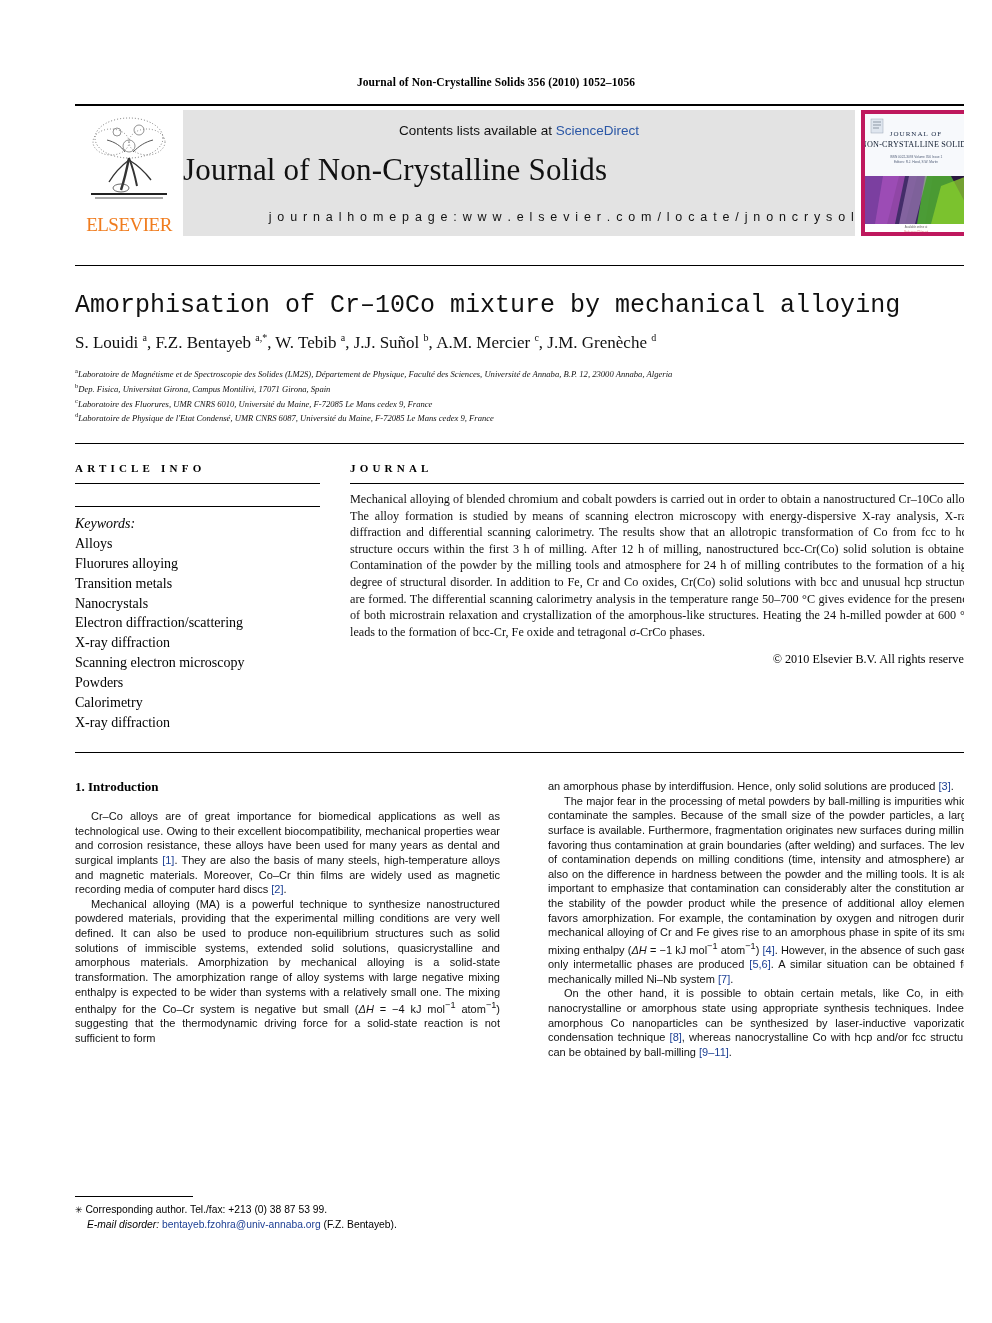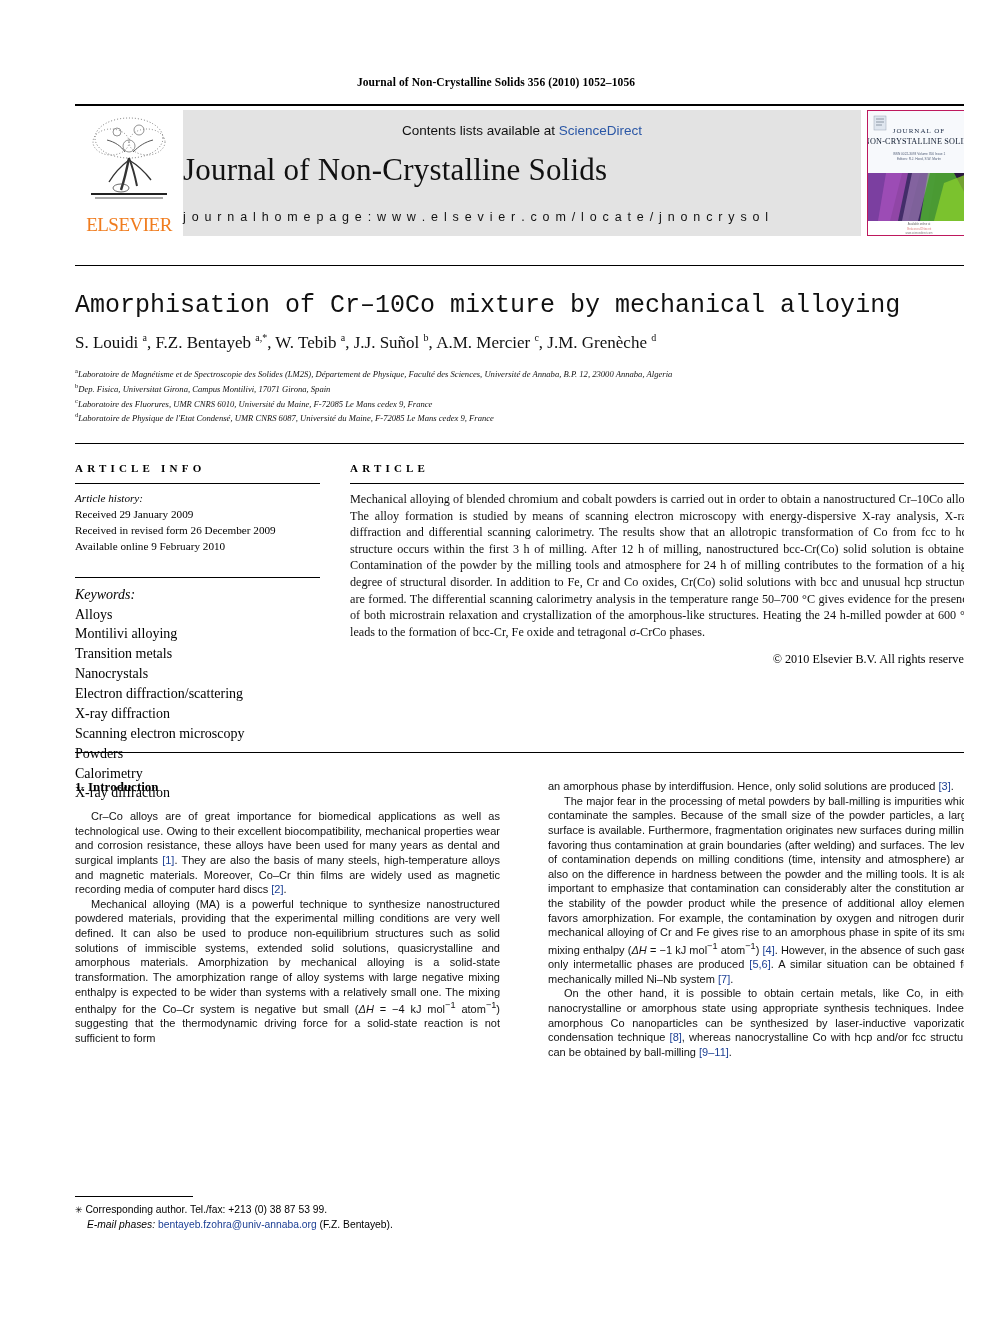--- a/index.html
+++ b/index.html
@@ -102,31 +102,31 @@
     font-family: "Liberation Serif", serif;
     font-size: 31px;
     letter-spacing: 0.2px;
     color: #111;
   }
   .homepage-line {
     position: absolute;
     bottom: 12px;
     left: 0;
     right: 0;
-    text-align: left;
+    text-align: right;
     font-family: "Liberation Sans", sans-serif;
     font-size: 12.5px;
     letter-spacing: 1.2px;
     color: #111;
   }
   .cover-thumb {
     width: 104px;
     flex: 0 0 104px;
     margin-left: 6px;
-    border: 1px solid #be185d;
+    border: 4px solid #be185d;
     position: relative;
     background: #fff;
     overflow: hidden;
   }
 
   
   .title-rule {
     position: absolute;
     top: 265px;
     left: 47px;
@@ -373,44 +373,38 @@
       <div><sup>b</sup>Dep. Fisica, Universitat Girona, Campus Montilivi, 17071 Girona, Spain</div>
       <div><sup>c</sup>Laboratoire des Fluorures, UMR CNRS 6010, Université du Maine, F-72085 Le Mans cedex 9, France</div>
       <div><sup>d</sup>Laboratoire de Physique de l'Etat Condensé, UMR CNRS 6087, Université du Maine, F-72085 Le Mans cedex 9, France</div>
     </div>
 
   <div class="info-rule-top"></div>
 
   <div class="info-col">
     <div class="sect-head">ARTICLE INFO</div>
     <div class="rule-thin"></div>
-    <div class="hist-block">
-      <div class="ital">Article history:</div>
-      <div>Received 29 January 2009</div>
-      <div>Received in revised form 26 December 2009</div>
-      <div>Available online 9 February 2010</div>
-    </div>
     <div class="rule-thin" style="margin-top:22px;margin-bottom:7px;"></div>
     <div class="kw-block">
       <div class="ital">Keywords:</div>
       <div>Alloys</div>
-      <div>Montilivi alloying</div>
+      <div>Fluorures alloying</div>
       <div>Transition metals</div>
       <div>Nanocrystals</div>
       <div>Electron diffraction/scattering</div>
       <div>X-ray diffraction</div>
       <div>Scanning electron microscopy</div>
       <div>Powders</div>
       <div>Calorimetry</div>
       <div>X-ray diffraction</div>
     </div>
   </div>
 
   <div class="abs-col">
-    <div class="sect-head">ARTICLE</div>
+    <div class="sect-head">JOURNAL</div>
     <div class="rule-thin"></div>
     <div class="abs-text">Mechanical alloying of blended chromium and cobalt powders is carried out in order to obtain a nanostructured Cr–10Co alloy. The alloy formation is studied by means of scanning electron microscopy with energy-dispersive X-ray analysis, X-ray diffraction and differential scanning calorimetry. The results show that an allotropic transformation of Co from fcc to hcp structure occurs within the first 3 h of milling. After 12 h of milling, nanostructured bcc-Cr(Co) solid solution is obtained. Contamination of the powder by the milling tools and atmosphere for 24 h of milling contributes to the formation of a high degree of structural disorder. In addition to Fe, Cr and Co oxides, Cr(Co) solid solutions with bcc and unusual hcp structures are formed. The differential scanning calorimetry analysis in the temperature range 50–700 °C gives evidence for the presence of both microstrain relaxation and crystallization of the amorphous-like structures. Heating the 24 h-milled powder at 600 °C leads to the formation of bcc-Cr, Fe oxide and tetragonal σ-CrCo phases.</div>
     <div class="abs-copy">© 2010 Elsevier B.V. All rights reserved.</div>
   </div>
 
   <div class="info-rule-bot"></div>
 
   <div class="body-left">
     <h2 class="sec-title">1. Introduction</h2>
     <p class="body-p" id="lp0">Cr–Co alloys are of great importance for biomedical applications as well as technological use. Owing to their excellent biocompatibility, mechanical properties wear and corrosion resistance, these alloys have been used for many years as dental and surgical implants <span class="ref">[1]</span>. They are also the basis of many steels, high-temperature alloys and magnetic materials. Moreover, Co–Cr thin films are widely used as magnetic recording media of computer hard discs <span class="ref">[2]</span>.</p>
@@ -420,20 +414,20 @@
   <div class="body-right">
     <p class="body-p" style="text-indent:0" id="rp0">an amorphous phase by interdiffusion. Hence, only solid solutions are produced <span class="ref">[3]</span>.</p>
     <p class="body-p" id="rp1">The major fear in the processing of metal powders by ball-milling is impurities which contaminate the samples. Because of the small size of the powder particles, a large surface is available. Furthermore, fragmentation originates new surfaces during milling, favoring thus contamination at grain boundaries (after welding) and surfaces. The level of contamination depends on milling conditions (time, intensity and atmosphere) and also on the difference in hardness between the powder and the milling tools. It is also important to emphasize that contamination can considerably alter the constitution and the stability of the powder product while the presence of additional alloy elements favors amorphization. For example, the contamination by oxygen and nitrogen during mechanical alloying of Cr and Fe gives rise to an amorphous phase in spite of its small mixing enthalpy (<span class="it">Δ</span><span class="it">H</span> = −1 kJ mol<sup>−1</sup> atom<sup>−1</sup>) <span class="ref">[4]</span>. However, in the absence of such gases only intermetallic phases are produced <span class="ref">[5,6]</span>. A similar situation can be obtained for mechanically milled Ni–Nb system <span class="ref">[7]</span>.</p>
     <p class="body-p" id="rp2">On the other hand, it is possible to obtain certain metals, like Co, in either nanocrystalline or amorphous state using appropriate synthesis techniques. Indeed, amorphous Co nanoparticles can be synthesized by laser-inductive vaporization condensation technique <span class="ref">[8]</span>, whereas nanocrystalline Co with hcp and/or fcc structure can be obtained by ball-milling <span class="ref">[9–11]</span>.</p>
   </div>
 
   <div class="footnote">
     <div class="footnote-rule"></div>
     <div class="footnote-text">
       <div><span class="star">✳</span>&nbsp;<span>Corresponding author. Tel./fax: +213 (0) 38 87 53 99.</span></div>
-      <div style="padding-left:12px;"><span class="ital">E-mail phases:</span>
+      <div style="padding-left:12px;"><span class="ital">E-mail disorder:</span>
         <span class="mail">bentayeb.fzohra@univ-annaba.org</span>
         <span>(F.Z. Bentayeb).</span></div>
     </div>
   </div>
 
 
 </div>
 
 </body></html>

